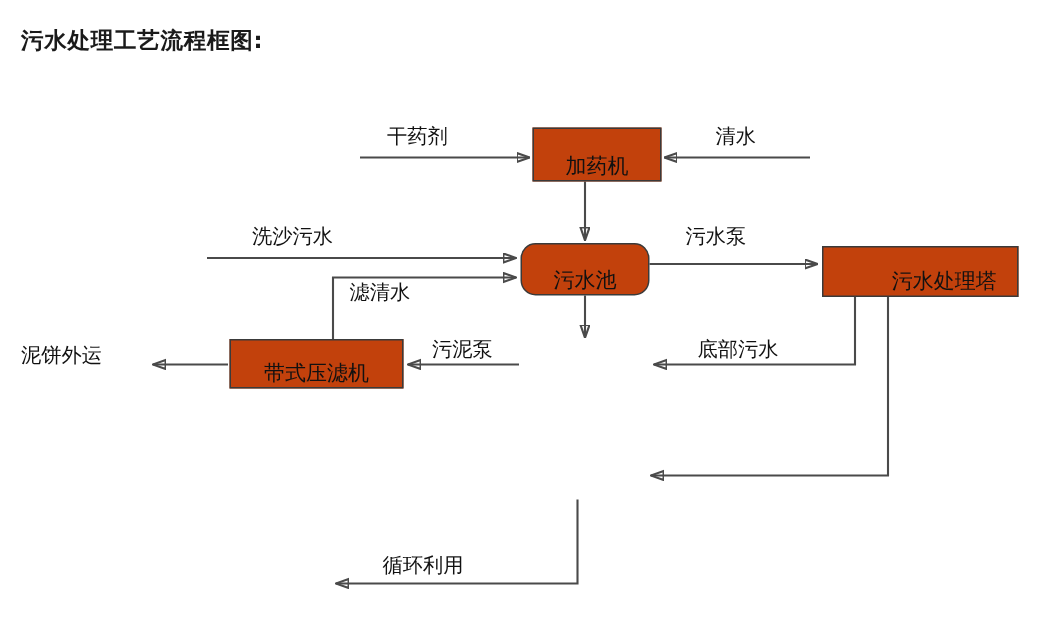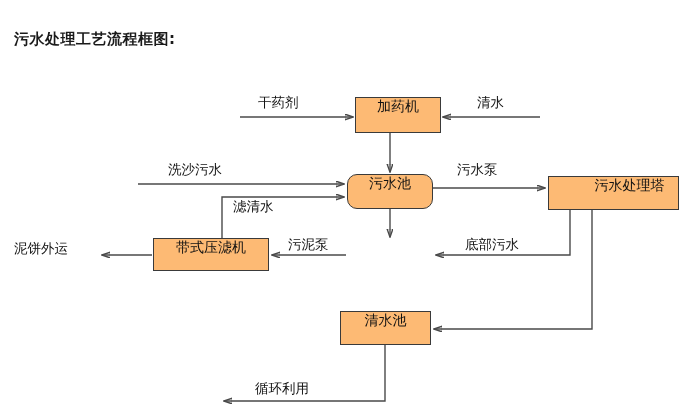--- a/index.html
+++ b/index.html
@@ -1,30 +1,30 @@
 <!DOCTYPE html>
 <html><head>
 <meta charset="utf-8">
 <style>
   html,body{margin:0;padding:0;}
   body{
     width:700px;height:420px;background:#ffffff;
     font-family:"DejaVu Sans","Liberation Sans",sans-serif;
     position:relative;overflow:hidden;
   }
-  #diagram-root{position:absolute;left:0;top:12px;width:700px;height:364px;}
+  #diagram-root{position:absolute;left:0;top:0;width:700px;height:364px;}
   .title{
     position:absolute;left:14px;top:18px;
     font-size:15px;font-weight:bold;color:#1a1a1a;
     letter-spacing:0.5px;
   }
   .node{
     position:absolute;box-sizing:border-box;
-    border:1.5px solid #3a3a3a;background:#fdba74;
-    display:flex;align-items:flex-start;justify-content:center;
+    border:1.5px solid #3a3a3a;background:#c2410c;
+    display:flex;align-items:flex-end;justify-content:center;
     font-size:14px;color:#111111;white-space:nowrap;
   }
   .edge-label{
     position:absolute;font-size:13.5px;color:#111111;
     white-space:nowrap;background:transparent;
   }
   svg.wires{position:absolute;left:0;top:0;width:700px;height:420px;overflow:visible;}
   svg.wires line, svg.wires path{stroke:#4a4a4a;stroke-width:1.4;fill:none;}
 </style>
 </head>
@@ -71,23 +71,20 @@
   </div>
   <div class="node" style="left:347px;top:162px;width:86px;height:35px;border-radius:10px;">
     <span>污水池</span>
   </div>
   <div class="node" style="left:548px;top:164px;width:131px;height:34px;padding-left:32px;">
     <span>污水处理塔</span>
   </div>
   <div class="node" style="left:153px;top:226px;width:116px;height:33px;">
     <span>带式压滤机</span>
   </div>
-  <div class="node" style="left:340px;top:299px;width:91px;height:34px;">
-    <span>清水池</span>
-  </div>
 
   <div class="edge-label" style="left:258px;top:82px;text-align:center;">干药剂</div>
   <div class="edge-label" style="left:477px;top:82px;text-align:right;">清水</div>
   <div class="edge-label" style="left:168px;top:149px;">洗沙污水</div>
   <div class="edge-label" style="left:233px;top:186px;">滤清水</div>
   <div class="edge-label" style="left:457px;top:149px;">污水泵</div>
   <div class="edge-label" style="left:14px;top:228px;">泥饼外运</div>
   <div class="edge-label" style="left:288px;top:224px;">污泥泵</div>
   <div class="edge-label" style="left:465px;top:224px;">底部污水</div>
   <div class="edge-label" style="left:255px;top:368px;">循环利用</div>

